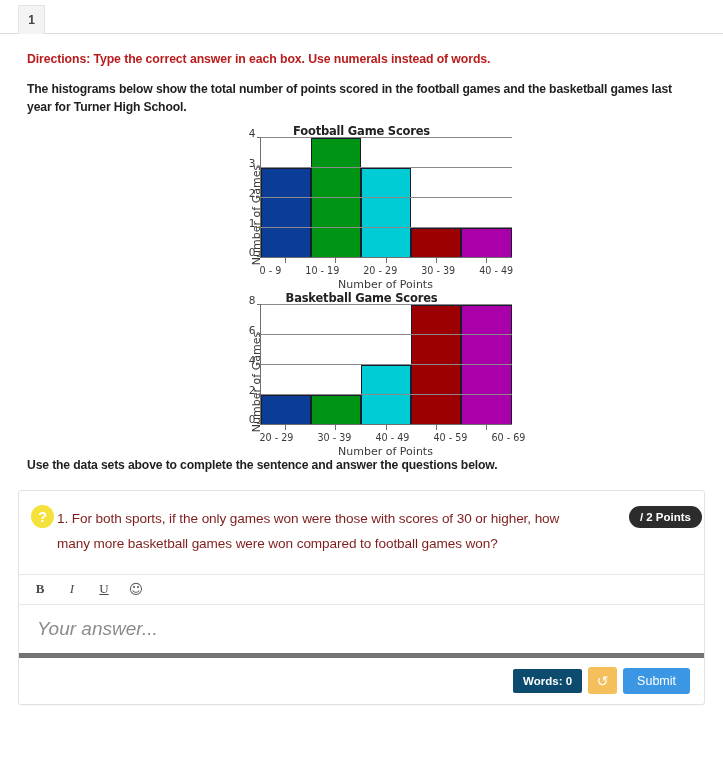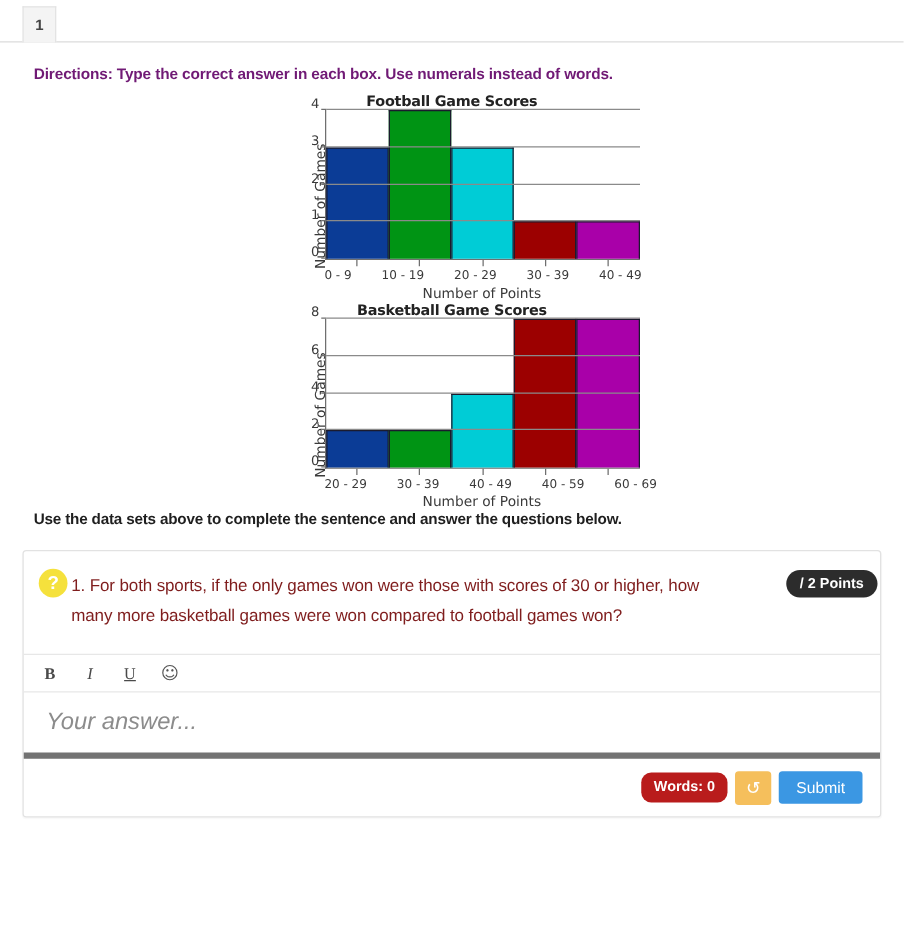--- a/index.html
+++ b/index.html
@@ -28,21 +28,21 @@
     border-bottom: none;
     display: flex; align-items: center; justify-content: center;
     font-size: 12px; font-weight: bold; color: #444;
   }
 
   
   .content { padding: 0 27px; }
   .directions {
     font-size: 12.3px;
     font-weight: bold;
-    color: #701a75;
+    color: #b91c1c;
     margin-top: 18px;
     letter-spacing: -0.1px;
   }
   .intro {
     font-size: 12.2px;
     font-weight: bold;
     color: #1f1f1f;
     margin-top: 15px;
     line-height: 1.45;
     max-width: 684px;
@@ -225,26 +225,26 @@
   }
   .qfoot {
     height: 46px;
     display: flex;
     align-items: center;
     justify-content: flex-end;
     padding-right: 14px;
     gap: 6px;
   }
   .words-badge {
-    background: #b91c1c;
+    background: #0c4a6e;
     color: #ffffff;
     font-size: 11.5px;
     font-weight: bold;
     padding: 6px 10px;
-    border-radius: 8px;
+    border-radius: 2px;
   }
   .reset-btn {
     background: #f5bf5c;
     color: #ffffff;
     width: 29px; height: 27px;
     border-radius: 3px;
     display: flex; align-items: center; justify-content: center;
     font-size: 14px;
     cursor: pointer;
   }
@@ -262,20 +262,21 @@
 
 <div class="tabstrip">
   <div class="tab">
     <span>1</span>
   </div>
 </div>
 
 <div class="content">
 
   <div class="directions">Directions: Type the correct answer in each box. Use numerals instead of words.</div>
+  <div class="intro">The histograms below show the total number of points scored in the football games and the basketball games last year for Turner High School.</div>
 
   <div class="charts">
 
     <div class="chart-block">
       <div class="chart-title">Football Game Scores</div>
       <div class="chart-body">
         <div class="ylabel">Number of Games</div>
         <div class="plot" id="plot-football">
           <div class="bars" id="bars-football">
               <div class="bar" style="height: 75%; background: rgb(11, 60, 150);"></div>

